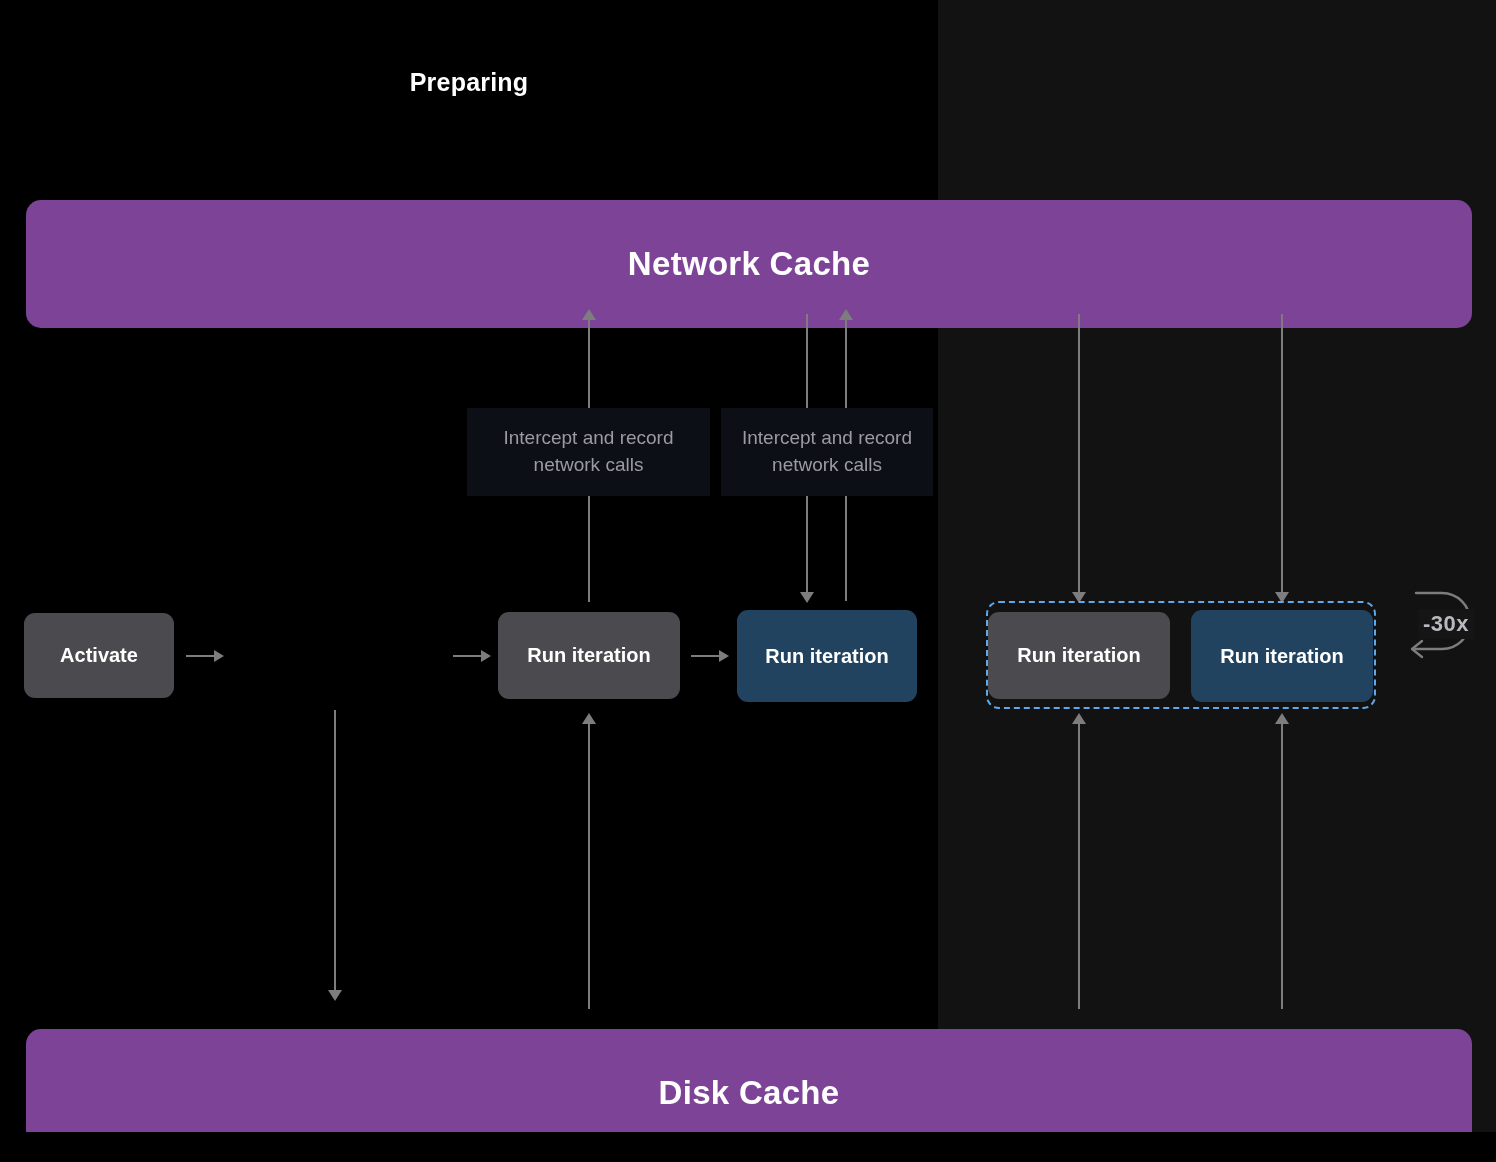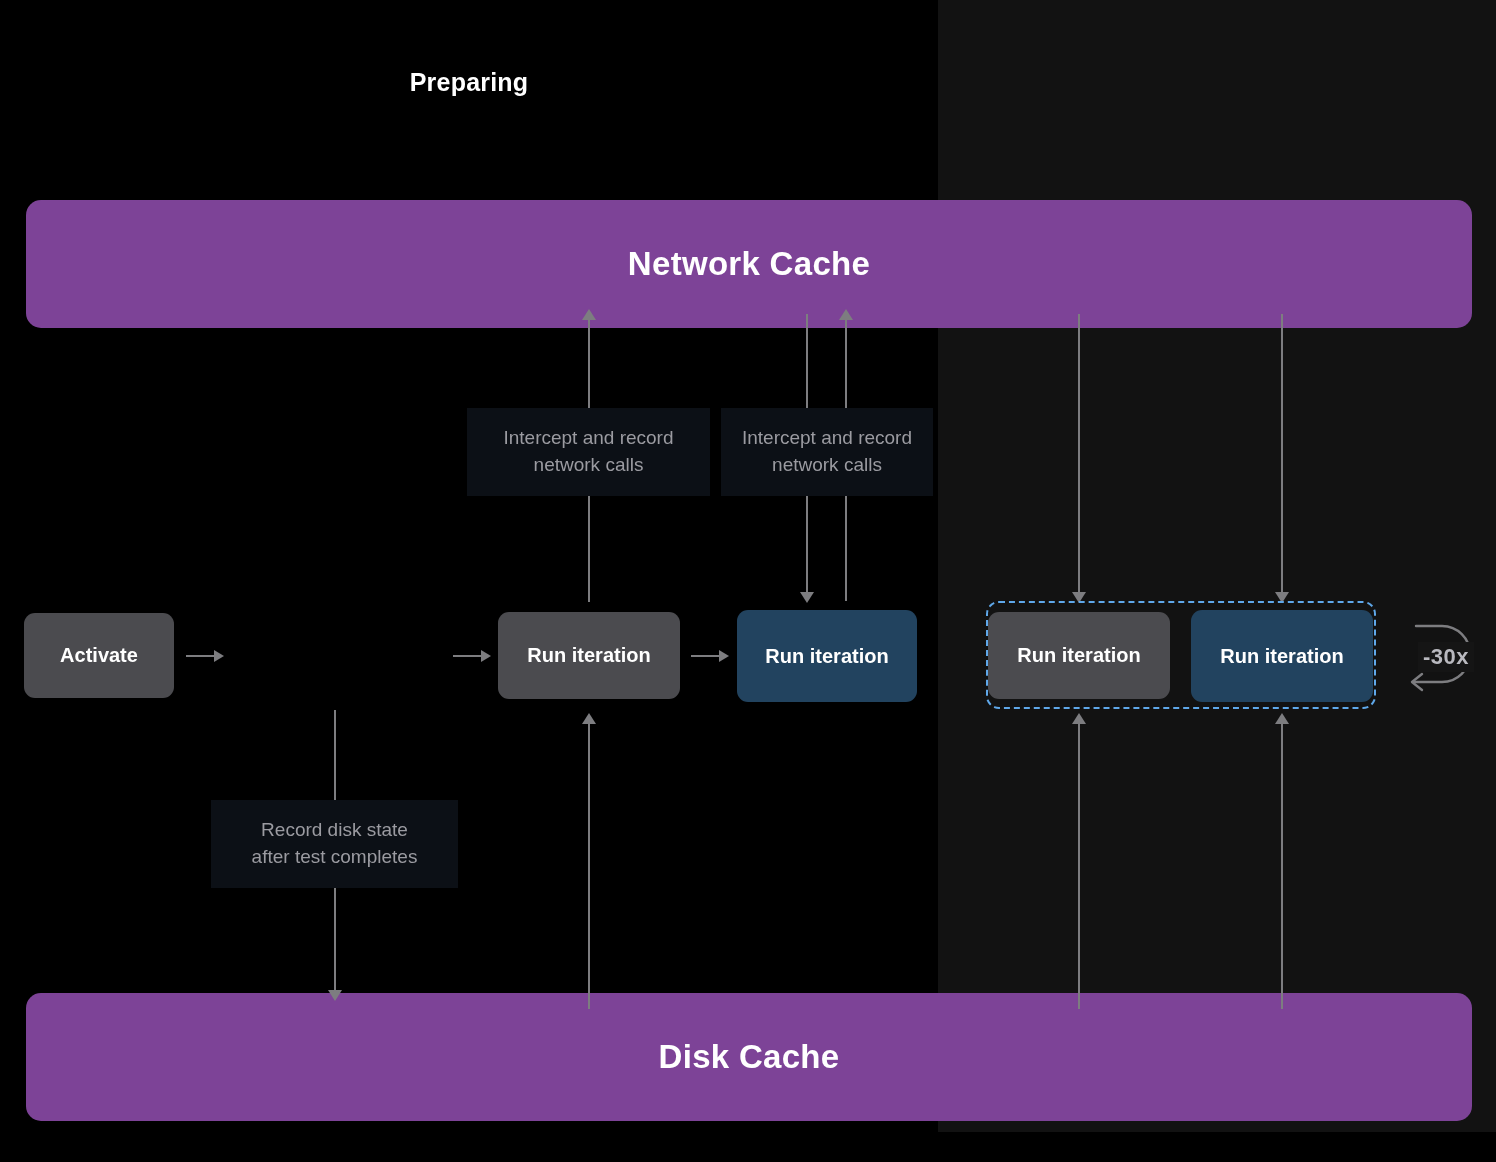--- a/index.html
+++ b/index.html
@@ -44,21 +44,21 @@
     border-radius: 15px;
     display: flex;
     align-items: center;
     justify-content: center;
     color: #ffffff;
     font-size: 33px;
     font-weight: 600;
     letter-spacing: .3px;
   }
   #banner-network { top: 172px; height: 128px; margin-top: 28px; }
-  #banner-disk    { top: 993px; height: 128px; }
+  #banner-disk    { top: 1029px; height: 128px; }
 
   
   .node {
     position: absolute;
     border-radius: 11px;
     display: flex;
     align-items: center;
     justify-content: center;
     text-align: center;
     color: #ffffff;
@@ -207,41 +207,35 @@
     </span>
   </div>
 
   <div class="caption" style="left:721px; top:408px; width:212px; height:88px;">
     <span>
       <span>Intercept and record</span><br>
       <span>network calls</span>
     </span>
   </div>
 
-  <div class="caption" style="left:211px; top:800px; width:247px; height:88px;">
-    <span>
-      <span>Record disk state</span><br>
-      <span>after test completes</span>
-    </span>
-  </div>
 
   <div class="node gray" style="left:24px; top:613px; width:150px; height:85px;">Activate</div>
 
 
   <div class="node gray" style="left:498px; top:612px; width:182px; height:87px;">Run iteration</div>
 
   <div class="node blue" style="left:737px; top:610px; width:180px; height:92px;">Run iteration</div>
 
   <div class="node gray" style="left:988px; top:612px; width:182px; height:87px;">Run iteration</div>
 
   <div class="node blue" style="left:1191px; top:610px; width:182px; height:92px;">Run iteration</div>
 
   <div id="loop-outline" style="left:986px; top:601px; width:390px; height:108px;"></div>
 
-  <div id="loop-group" style="left:1398px; top:612px; width:82px; height:86px;">
+  <div id="loop-group" style="left:1398px; top:579px; width:82px; height:86px;">
     <svg width="82" height="86" viewBox="0 0 82 86">
       <path d="M 18 14 L 44 14 A 28 28 0 0 1 44 70 L 16 70" fill="none" stroke="#7d7d80" stroke-width="2.4" stroke-linecap="round"></path>
       <path d="M 24 62 L 14 70 L 24 78" fill="none" stroke="#7d7d80" stroke-width="2.4" stroke-linecap="round" stroke-linejoin="round"></path>
     </svg>
     <div id="loop-count" style="left:20px; top:30px;">-30x</div>
   </div>
 
 </div>
 
 </body></html>

